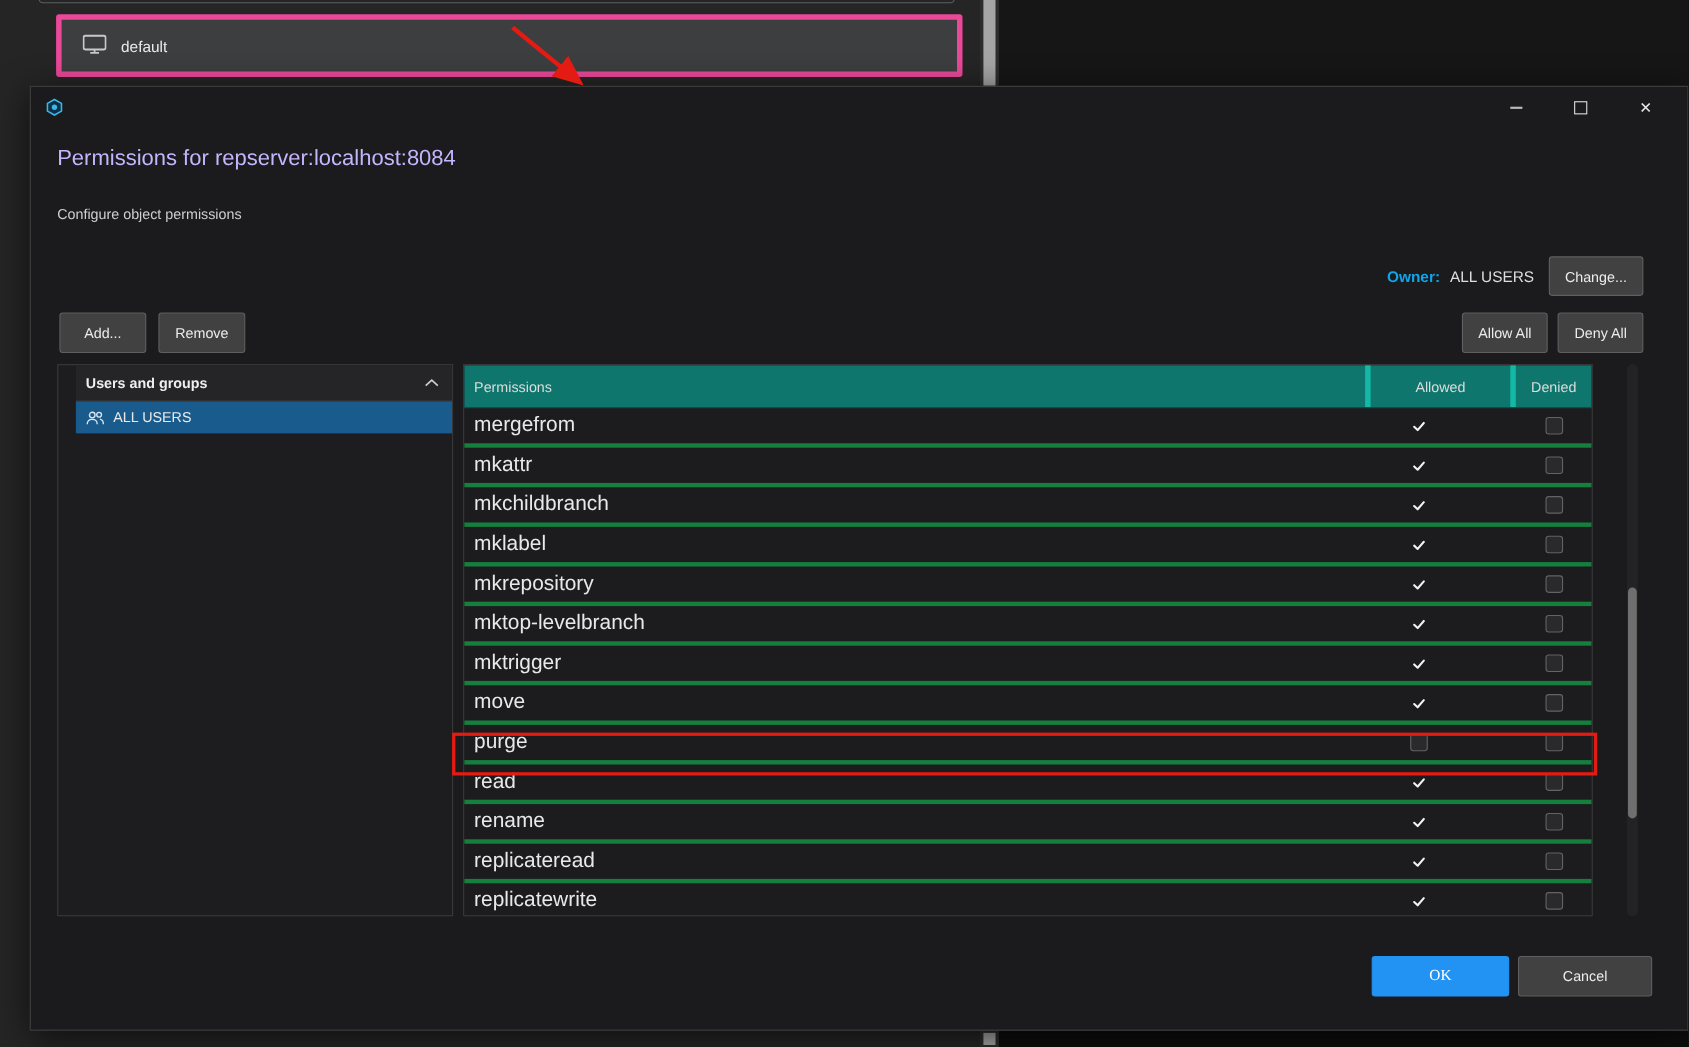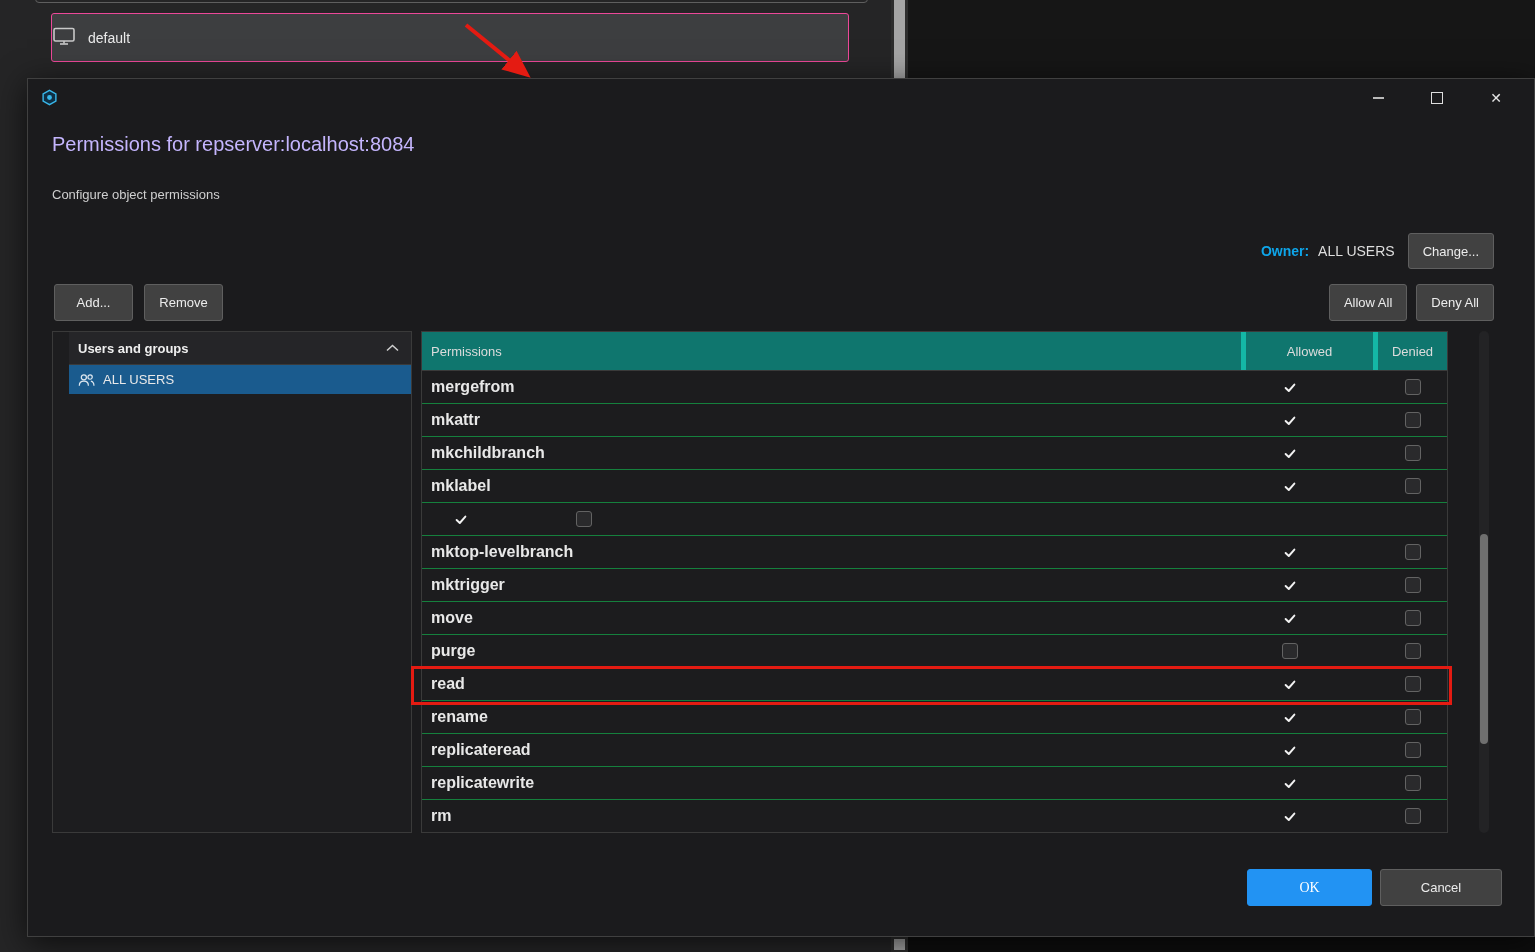--- a/index.html
+++ b/index.html
@@ -6,22 +6,22 @@
   #canvas{position:relative;width:1535px;height:952px;overflow:hidden;background:#252526;
           font-family:"Liberation Sans",sans-serif;color:#e8e8e8;
           --accent:#2293f3;--selection:#1a5b8e;--annotation:#e41b12;}
 
   
   .bg-right-top{position:absolute;left:908px;top:0;width:627px;height:78px;background:#161616;}
   .bg-bottom-right{position:absolute;left:908px;top:937px;width:627px;height:15px;background:#0e0e0e;}
   .top-box-remnant{position:absolute;left:35px;top:-12px;width:831px;height:13px;
                    border:1px solid #5f5f5f;border-radius:0 0 4px 4px;}
   .default-item{position:absolute;left:51px;top:13px;width:795px;height:47px;background:#3d3e40;
-                border:1px solid #ec4899;border-radius:3px;display:flex;align-items:center;
-                gap:13px;padding-left:1px;font-size:14px;color:#eaeaea;}
+                border:5px solid #ec4899;border-radius:3px;display:flex;align-items:center;
+                gap:13px;padding-left:19px;font-size:14px;color:#eaeaea;}
   .bg-scrollbar{position:absolute;left:891px;top:0;width:17px;height:78px;background:#2d2d2d;}
   .bg-scrollbar .thumb{position:absolute;left:3px;top:0;width:11px;height:78px;background:#a5a5a5;}
   .bg-scrollbar-bottom{position:absolute;left:891px;top:937px;width:17px;height:15px;background:#2d2d2d;}
   .bg-scrollbar-bottom .thumb{position:absolute;left:3px;top:2px;width:11px;height:11px;background:#a5a5a5;}
 
   
   #dialog{position:absolute;left:27px;top:78px;width:1508px;height:859px;background:#1b1b1d;
           border:1px solid #404040;box-sizing:border-box;z-index:10;box-shadow:0 6px 30px rgba(0,0,0,.65);}
   .titlebar{position:absolute;left:0;top:0;width:100%;height:38px;}
   .app-icon{position:absolute;left:13px;top:10px;width:17px;height:17px;display:inline-flex;}
@@ -64,21 +64,21 @@
   
   .perm-panel{position:absolute;left:393px;top:252px;width:1027px;height:502px;
               border:1px solid #3a3a3a;box-sizing:border-box;background:#1c1c1e;overflow:hidden;}
   .perm-header{height:38px;display:flex;border-bottom:1px solid #3a3a3a;background:#0f766e;
                font-size:13px;color:#dcdcdc;}
   .perm-header .cell,.perm-row .cell{display:flex;align-items:center;}
   .cell.name{flex:1;padding-left:9px;min-width:0;}
   .cell.allowed{width:127px;justify-content:center;}
   .cell.denied{width:69px;justify-content:center;}
   .perm-header .cell.allowed,.perm-header .cell.denied{border-left:5px solid #14b8a6;}
-  .perm-row{height:32px;display:flex;font-size:16px;color:#e8e8e8;border-bottom:1px solid #15803d;font-weight:bold;}
+  .perm-row{height:32px;display:flex;font-size:19px;color:#e8e8e8;border-bottom:4px solid #15803d;}
   .perm-row .cell.allowed .checkbox{transform:translateX(-25px);}
   .checkbox{width:16px;height:16px;border-radius:3px;background:#2a2a2c;border:1px solid #636363;
             box-sizing:border-box;display:inline-flex;align-items:center;justify-content:center;}
   .checkbox.checked{background:transparent;border-color:transparent;}
   .checkbox .check{width:15px;height:15px;}
 
   
   .table-scrollbar{position:absolute;left:1451px;top:252px;width:10px;height:502px;background:#232325;border-radius:5px;}
   .table-scrollbar .thumb{position:absolute;left:1px;top:203px;width:8px;height:210px;background:#6f6f6f;border-radius:4px;}
 
@@ -233,20 +233,21 @@
                 <svg class="check" viewBox="0 0 16 16">
                   <path d="M3 8.6 L6.6 12 L13 4.6" fill="none" stroke="#f2f2f2" stroke-width="2.2" stroke-linecap="round" stroke-linejoin="round"></path>
                 </svg>
               </span>
             </div>
             <div class="cell denied">
               <span class="checkbox"></span>
             </div>
           </div>
           <div class="perm-row">
+            <div class="cell name">mkrepository</div>
             <div class="cell allowed">
               <span class="checkbox checked">
                 <svg class="check" viewBox="0 0 16 16">
                   <path d="M3 8.6 L6.6 12 L13 4.6" fill="none" stroke="#f2f2f2" stroke-width="2.2" stroke-linecap="round" stroke-linejoin="round"></path>
                 </svg>
               </span>
             </div>
             <div class="cell denied">
               <span class="checkbox"></span>
             </div>

